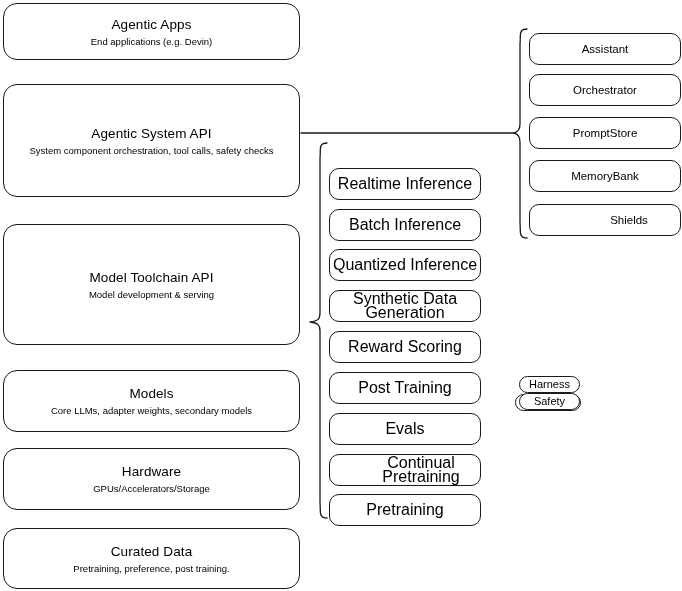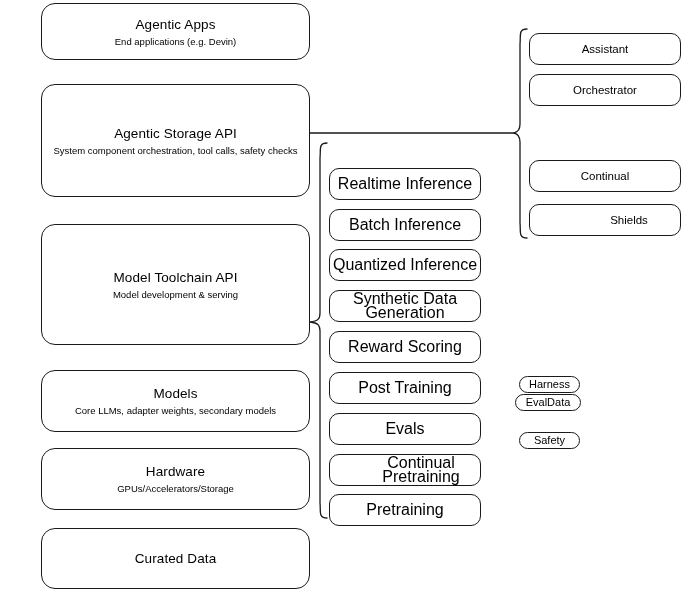--- a/index.html
+++ b/index.html
@@ -31,23 +31,22 @@
     display: flex;
     flex-direction: column;
     align-items: center;
     justify-content: center;
     text-align: center;
   }
 
   
   .layer {
     left: 3px;
-    width: 269px;
+    width: 297px;
     border-radius: 14px;
-    margin-left: 38px;
   }
   .layer .title {
     font-size: 13.5px;
     line-height: 17px;
     letter-spacing: .1px;
     color: #000;
   }
   .layer .subtitle {
     font-size: 9.5px;
     line-height: 13px;
@@ -133,41 +132,42 @@
              L 320 503
              C 321 511, 318 518, 327 518"></path>
   </svg>
 
   <div class="node layer" style="top:3px; height:57px;">
     <div class="title">Agentic Apps</div>
     <div class="subtitle">End applications (e.g. Devin)</div>
   </div>
 
   <div class="node layer" style="top:84px; height:113px;">
-    <div class="title">Agentic Storage API</div>
+    <div class="title">Agentic System API</div>
     <div class="subtitle">System component orchestration, tool calls, safety checks</div>
   </div>
 
   <div class="node layer" style="top:224px; height:121px;">
     <div class="title">Model Toolchain API</div>
     <div class="subtitle">Model development &amp; serving</div>
   </div>
 
   <div class="node layer" style="top:370px; height:62px;">
     <div class="title">Models</div>
     <div class="subtitle">Core LLMs, adapter weights, secondary models</div>
   </div>
 
   <div class="node layer" style="top:448px; height:62px;">
     <div class="title">Hardware</div>
     <div class="subtitle">GPUs/Accelerators/Storage</div>
   </div>
 
   <div class="node layer" style="top:528px; height:61px;">
     <div class="title">Curated Data</div>
+    <div class="subtitle">Pretraining, preference, post training.</div>
   </div>
 
   <div class="node mid" style="top:143px;">
     <span>Realtime Inference</span>
   </div>
   <div class="node mid" style="top:184px;">
     <span>Batch Inference</span>
   </div>
   <div class="node mid" style="top:224px;">
     <span>Quantized Inference</span>
@@ -190,30 +190,33 @@
   <div class="node mid" style="top:469px;">
     <span>Pretraining</span>
   </div>
 
   <div class="chip" style="left:471px; top:376px; width:61px;">
     <span>Harness</span>
   </div>
   <div class="chip" style="left:467px; top:394px; width:66px;">
     <span>EvalData</span>
   </div>
-  <div class="chip" style="left:471px; top:432px; width:61px;">
+  <div class="chip" style="left:471px; top:393px; width:61px;">
     <span>Safety</span>
   </div>
 
   <div class="node right" style="top:33px;">
     <span>Assistant</span>
   </div>
   <div class="node right" style="top:74px;">
     <span>Orchestrator</span>
   </div>
+  <div class="node right" style="top:117px;">
+    <span>PromptStore</span>
+  </div>
   <div class="node right" style="top:160px;">
-    <span>Continual</span>
+    <span>MemoryBank</span>
   </div>
   <div class="node right" style="top:204px;padding-left:48px;">
     <span>Shields</span>
   </div>
 
 </div>
 
 </body></html>

